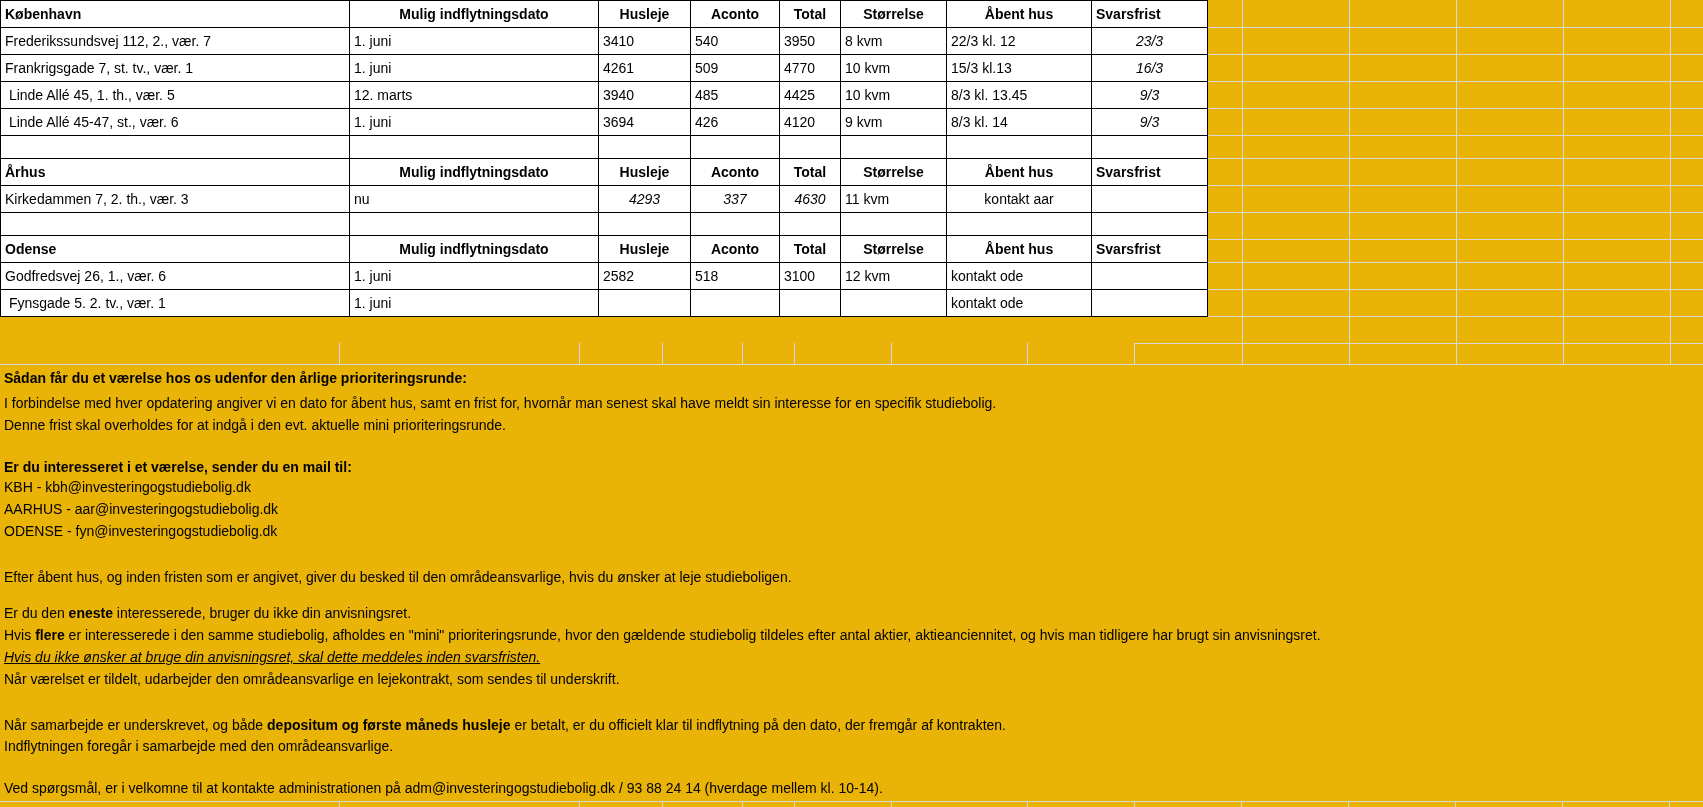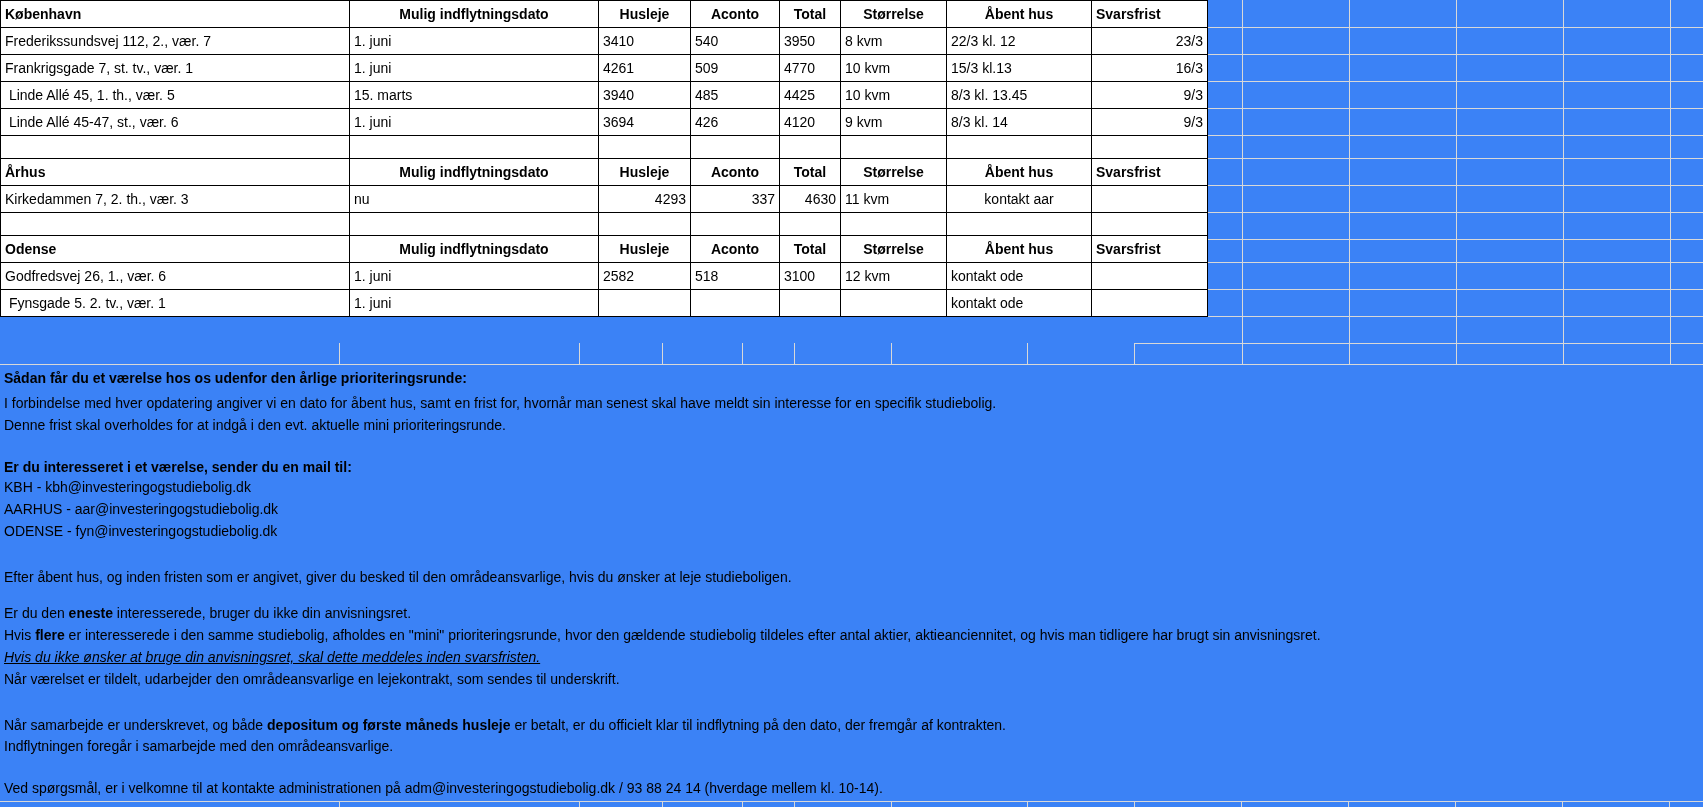--- a/index.html
+++ b/index.html
@@ -1,19 +1,19 @@
 <!DOCTYPE html>
 <html><head>
 <meta charset="utf-8">
 <style>
   html,body{margin:0;padding:0;background:#ffffff;}
   #screen{
     position:relative;
     width:1703px;height:807px;
-    background:#3b82f6;
+    background:#eab308;
     overflow:hidden;
     font-family:"Liberation Sans","DejaVu Sans",sans-serif;
     color:#000;
   }
   
   .gl{position:absolute;background:#d8d8d8;}
   
   #sheet-table{
     position:absolute;left:0;top:0;
     border-collapse:collapse;
@@ -24,21 +24,21 @@
     font-size:14px;
     padding:0 4px;
     vertical-align:middle;
     white-space:pre;
     overflow:hidden;
     background:#fff;
   }
   #sheet-table td.hdr{font-weight:bold;}
   #sheet-table td.al{text-align:left;}
   #sheet-table td.ac{text-align:center;}
-  #sheet-table td.ar{text-align:right;}
+  #sheet-table td.ar{text-align:center;font-style:italic;}
   
   #notes .note-line{
     position:absolute;left:4px;
     font-size:14px;
     line-height:20px;
     white-space:pre;
   }
   #notes .b{font-weight:bold;}
   #notes .i{font-style:italic;}
   #notes .u{text-decoration:underline;}
@@ -118,21 +118,21 @@
           <td class="al" style="width: 240px;">1. juni</td>
           <td class="al" style="width: 83px;">4261</td>
           <td class="al" style="width: 80px;">509</td>
           <td class="al" style="width: 52px;">4770</td>
           <td class="al" style="width: 97px;">10 kvm</td>
           <td class="al" style="width: 136px;">15/3 kl.13</td>
           <td class="ar" style="width: 107px;">16/3</td>
         </tr>
         <tr style="height: 27px;">
           <td class="al" style="width: 340px;"> Linde Allé 45, 1. th., vær. 5</td>
-          <td class="al" style="width: 240px;">15. marts</td>
+          <td class="al" style="width: 240px;">12. marts</td>
           <td class="al" style="width: 83px;">3940</td>
           <td class="al" style="width: 80px;">485</td>
           <td class="al" style="width: 52px;">4425</td>
           <td class="al" style="width: 97px;">10 kvm</td>
           <td class="al" style="width: 136px;">8/3 kl. 13.45</td>
           <td class="ar" style="width: 107px;">9/3</td>
         </tr>
         <tr style="height: 27px;">
           <td class="al" style="width: 340px;"> Linde Allé 45-47, st., vær. 6</td>
           <td class="al" style="width: 240px;">1. juni</td>

